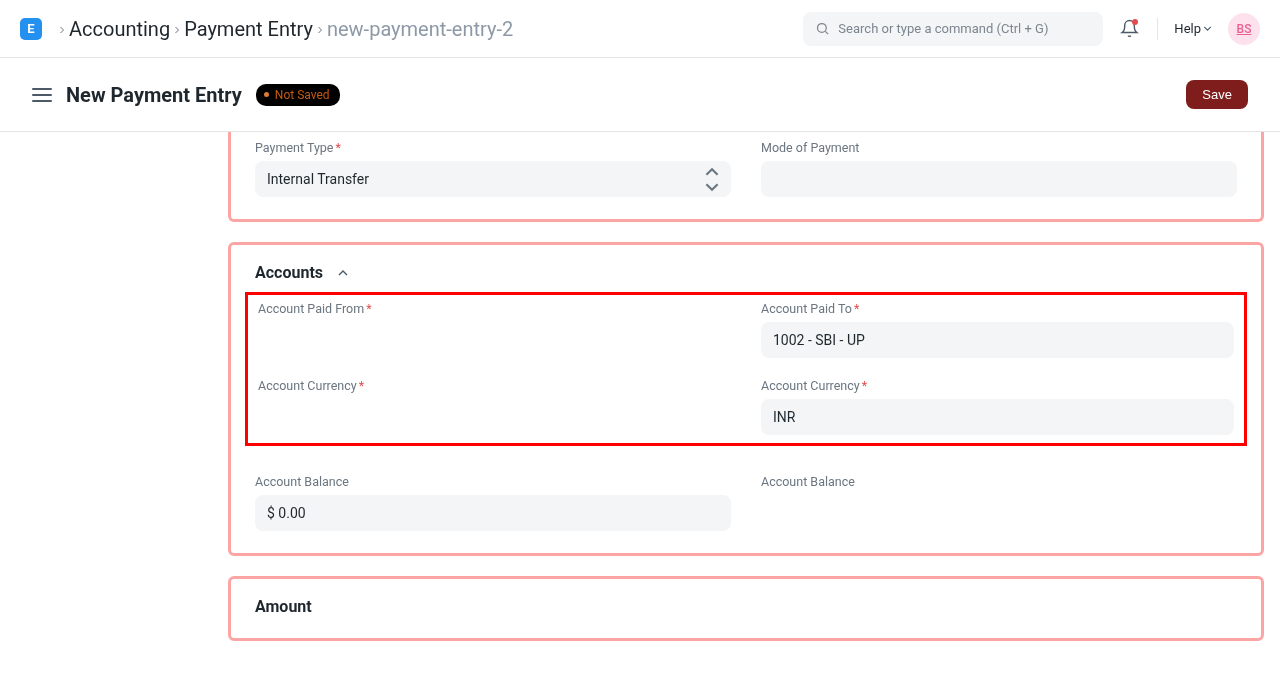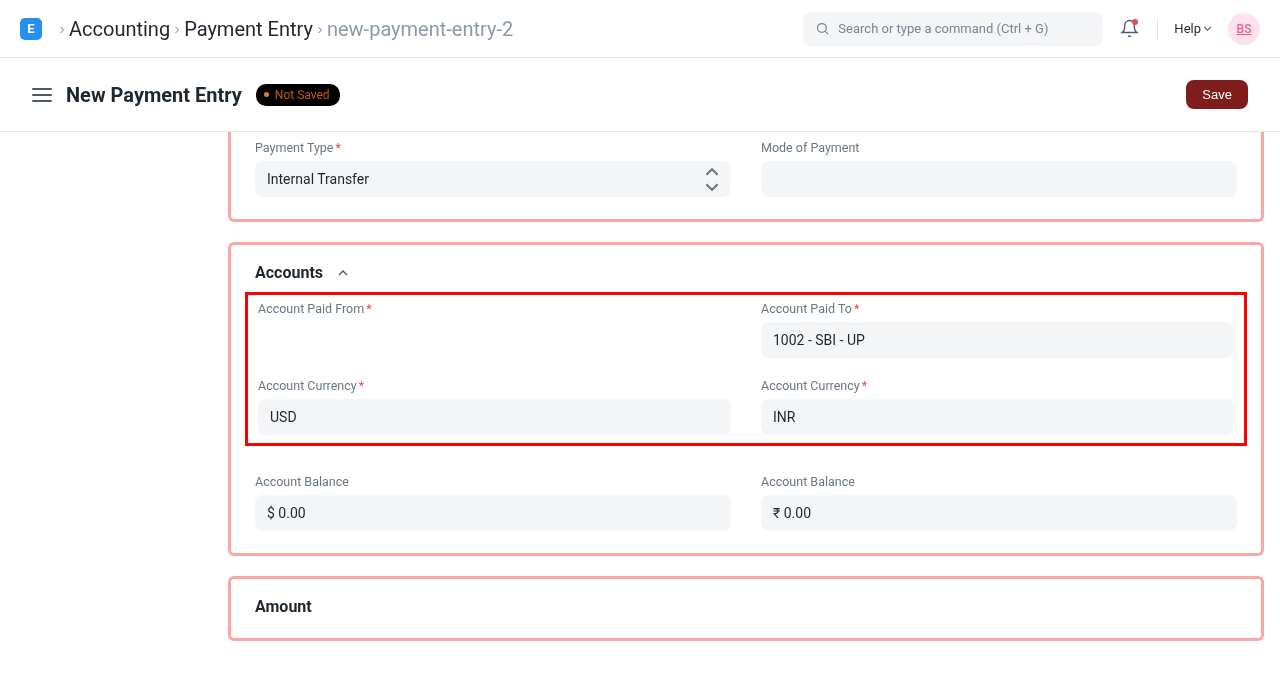--- a/index.html
+++ b/index.html
@@ -241,23 +241,20 @@
             <span>1002 - SBI - UP</span>
           </div>
         </div>
       </div>
       <div class="vspace"></div>
       <div class="row">
         <div class="field">
           <div class="flabel">
             <span>Account Currency</span><span class="req">*</span>
           </div>
-          <div class="input">
-            <span>USD</span>
-          </div>
         </div>
         <div class="field">
           <div class="flabel">
             <span>Account Currency</span><span class="req">*</span>
           </div>
           <div class="input">
             <span>INR</span>
           </div>
         </div>
       </div>
@@ -265,23 +262,20 @@
 
     <div class="row">
       <div class="field">
         <div class="flabel">Account Balance</div>
         <div class="input">
           <span>$ 0.00</span>
         </div>
       </div>
       <div class="field">
         <div class="flabel">Account Balance</div>
-        <div class="input">
-          <span>₹ 0.00</span>
-        </div>
       </div>
     </div>
   </div>
 
   <div class="card" style="padding-bottom:6px;">
     <div class="section-title">
       <span>Amount</span>
     </div>
   </div>
 

